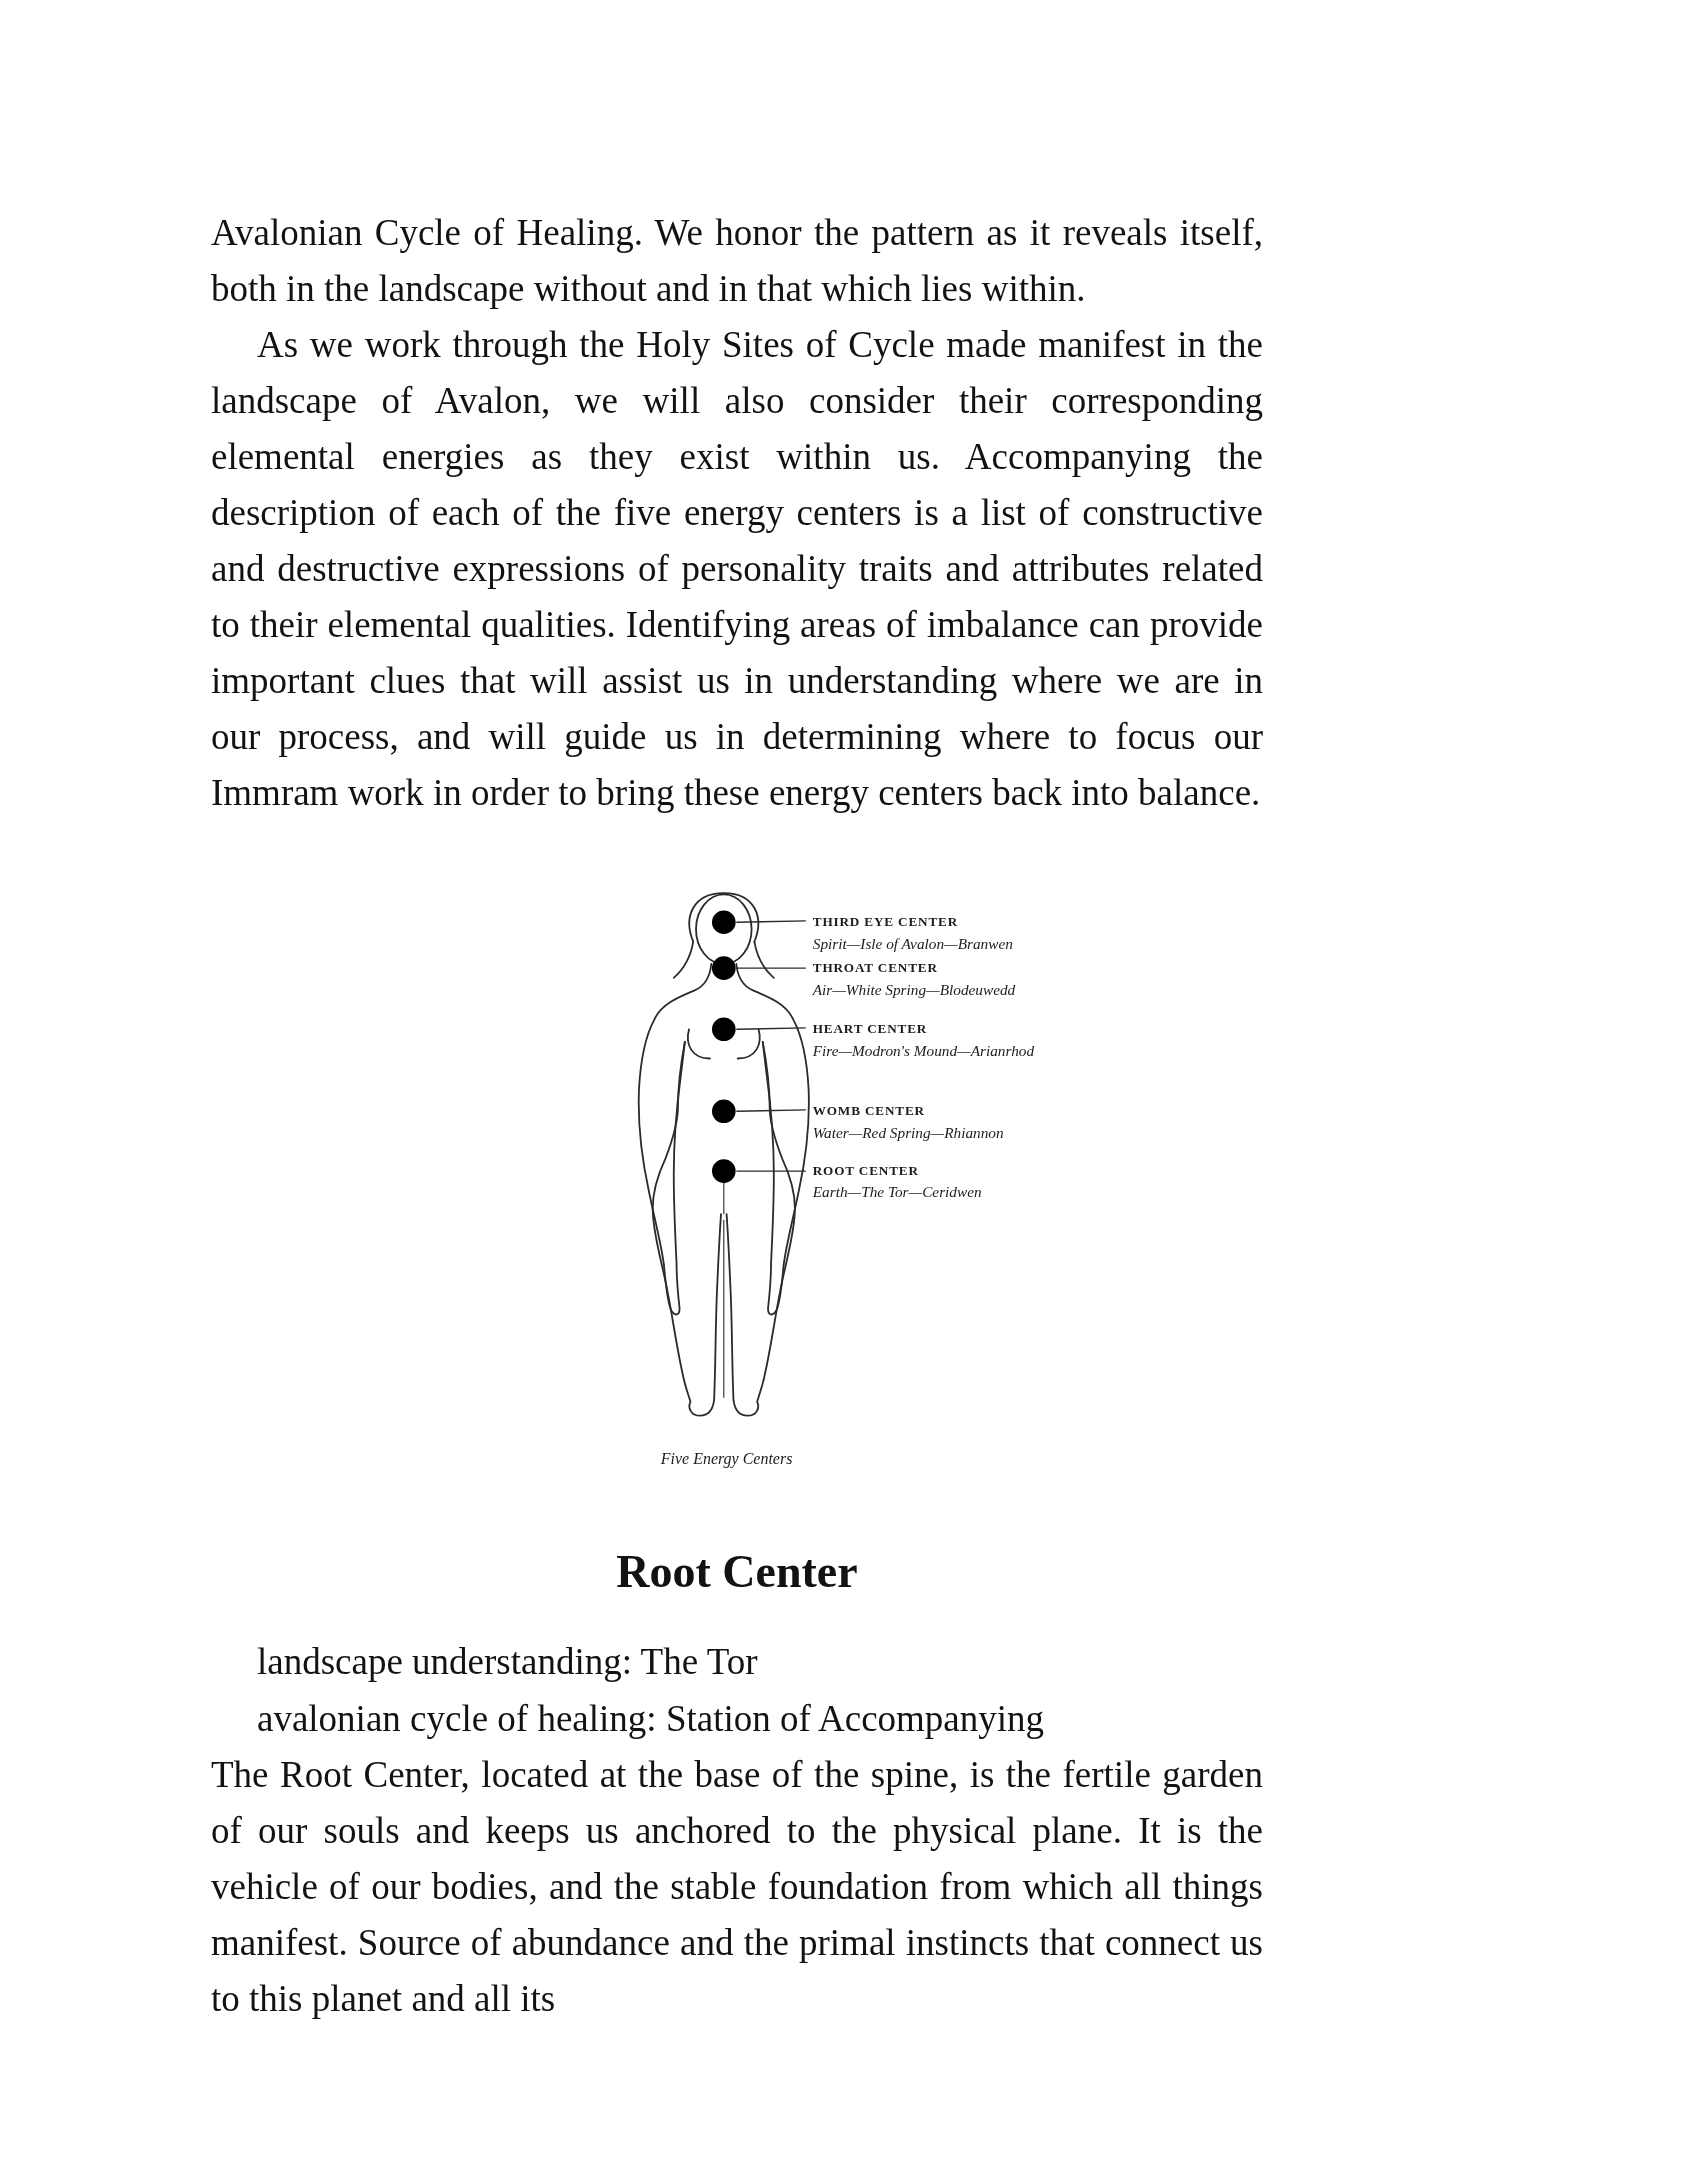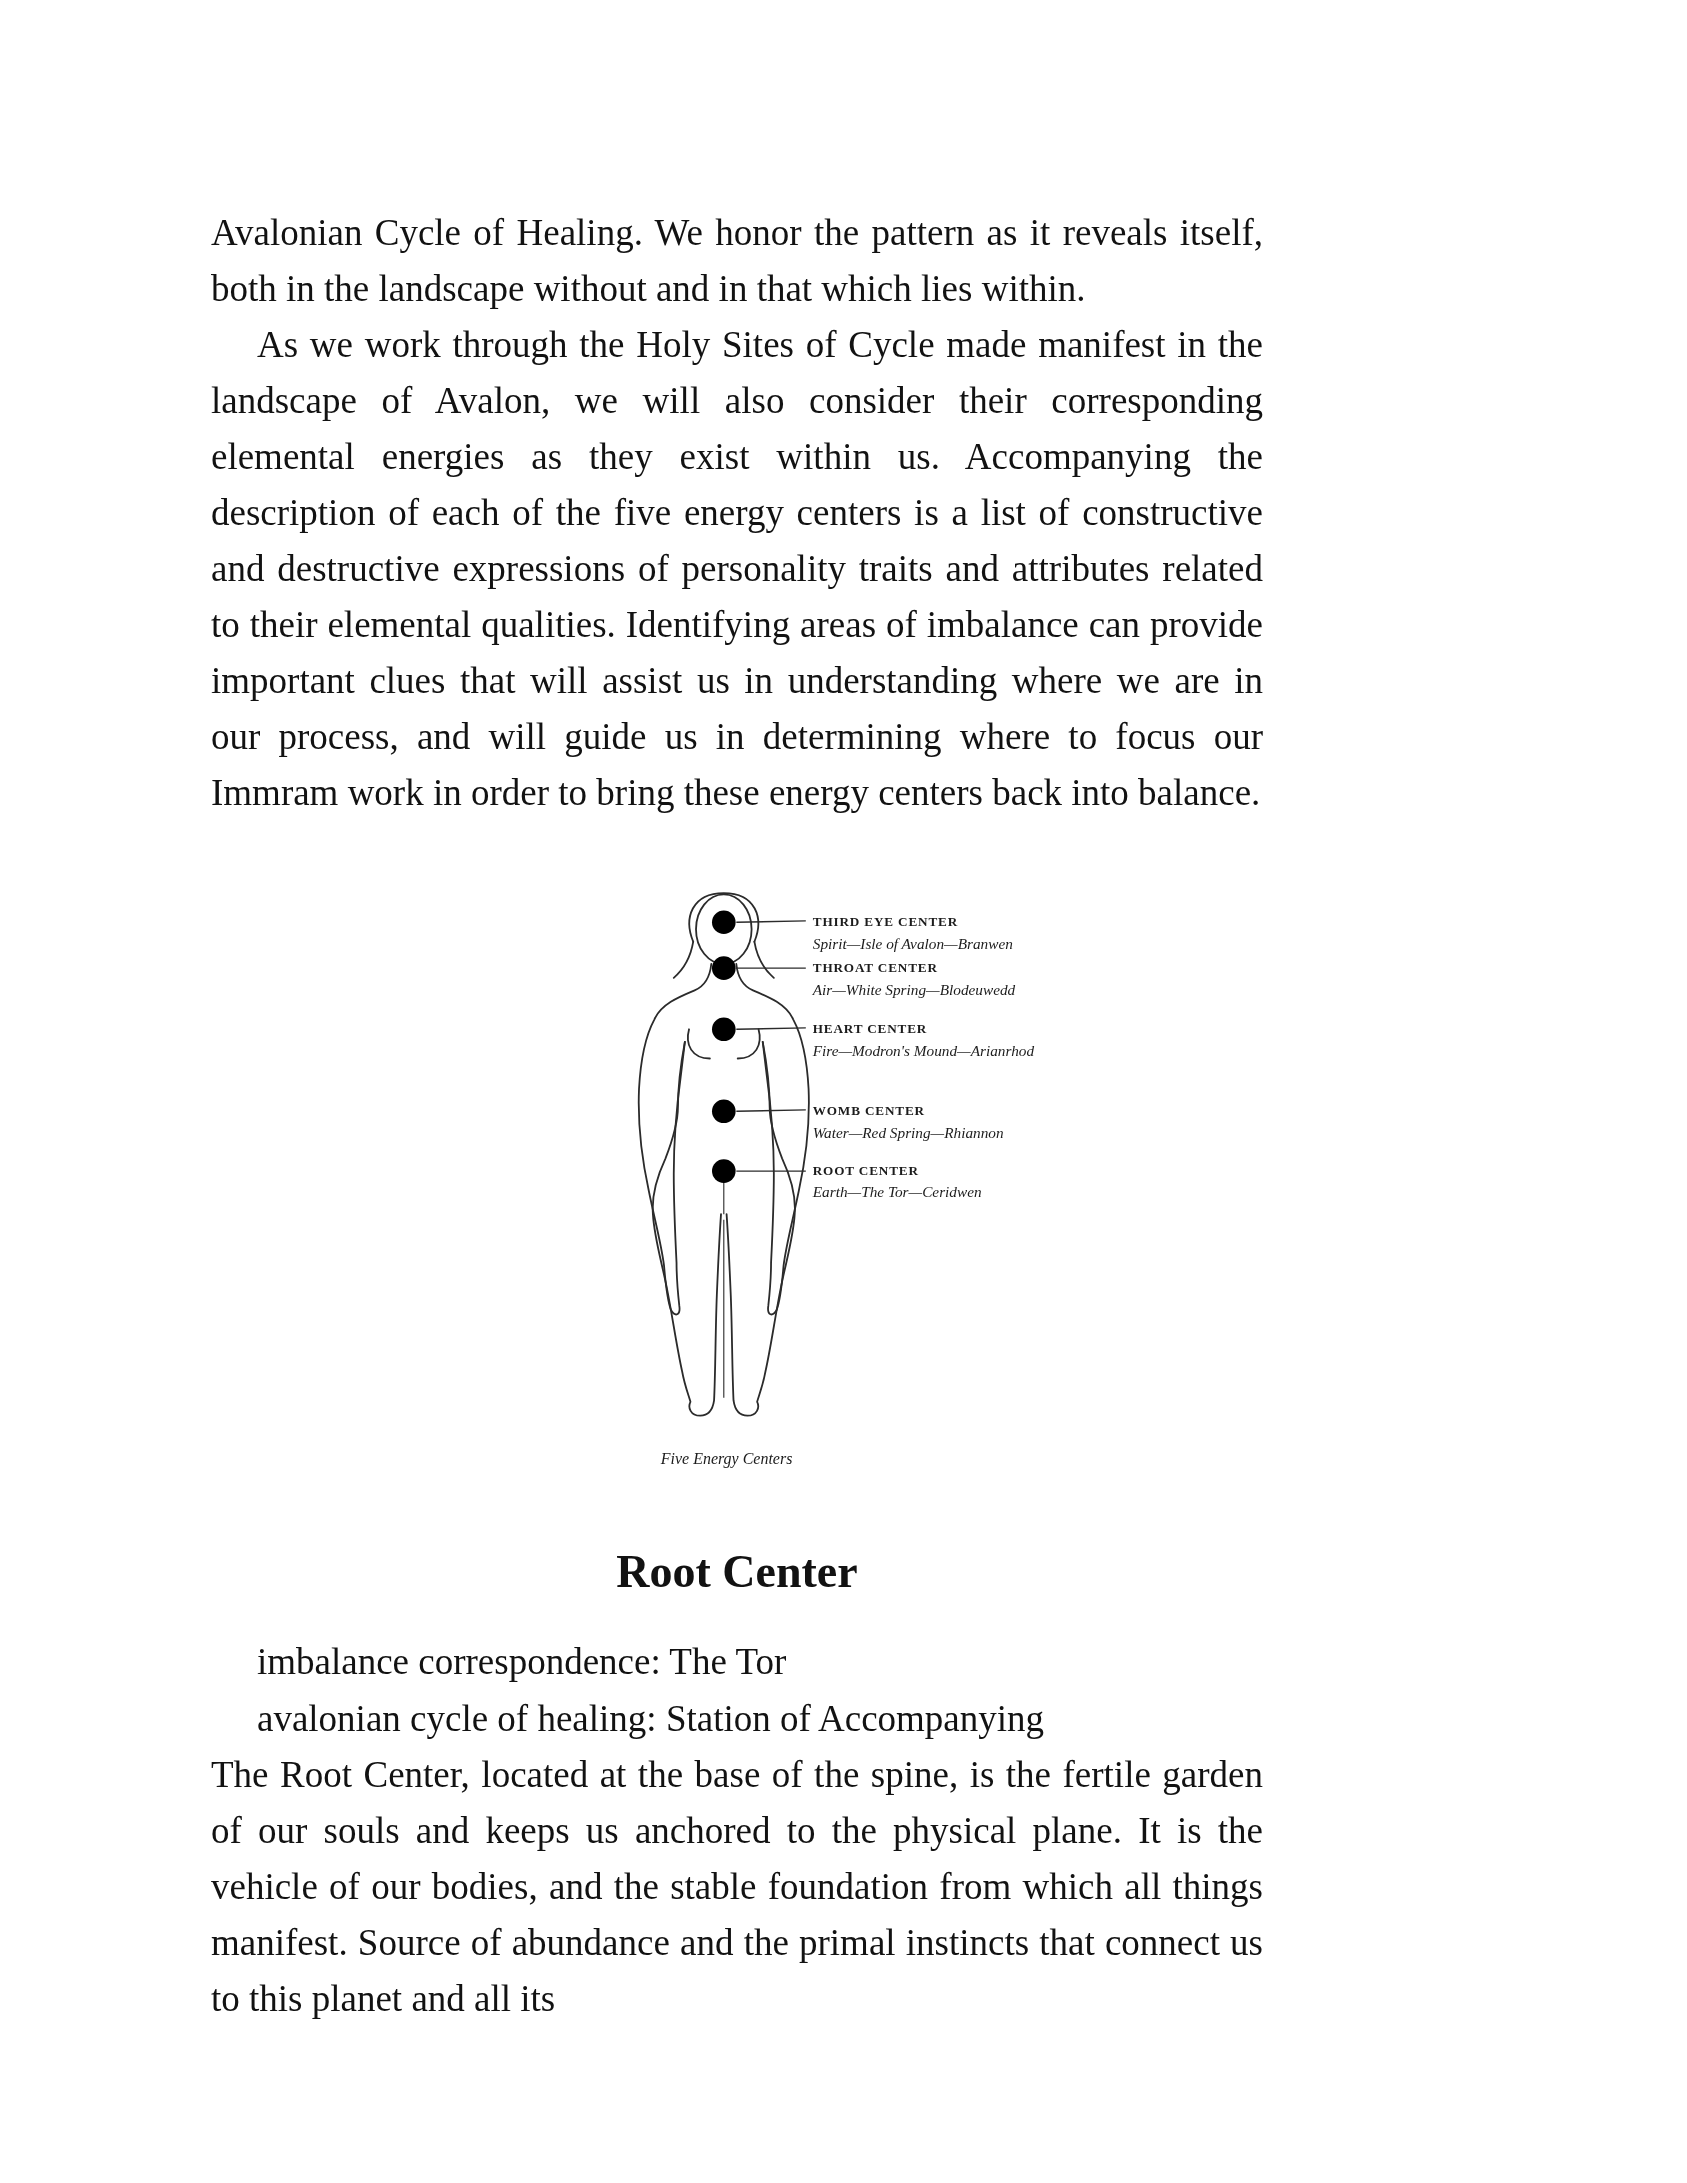--- a/index.html
+++ b/index.html
@@ -185,20 +185,20 @@
       <text class="fig-title" x="184" y="208">ROOT CENTER</text>
       <text class="fig-sub" x="184" y="224">Earth—The Tor—Ceridwen</text>
 
       <text class="fig-caption" x="122" y="416" text-anchor="middle">Five Energy Centers</text>
     </svg>
   </figure>
 
   <h2 class="section-heading">Root Center</h2>
 
   <div class="meta">
-    <p>imbalance correspondence: The Tor</p>
+    <p>landscape understanding: The Tor</p>
     <p>avalonian cycle of healing: Station of Accompanying</p>
   </div>
 
   <p class="body-text closing">The Root Center, located at the base of the spine, is the fertile garden of our souls and keeps us anchored to the physical plane. It is the vehicle of our bodies, and the stable foundation from which all things manifest. Source of abundance and the primal instincts that connect us to this planet and all its</p>
 
 </div>
 
 
 </body></html>

